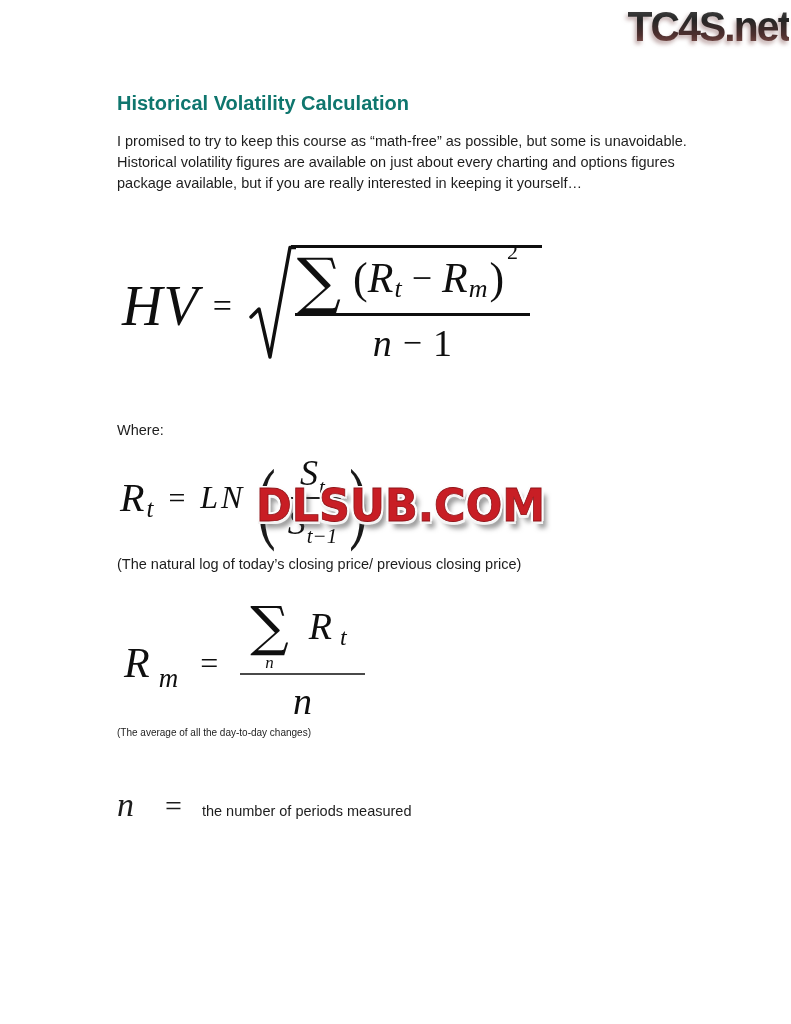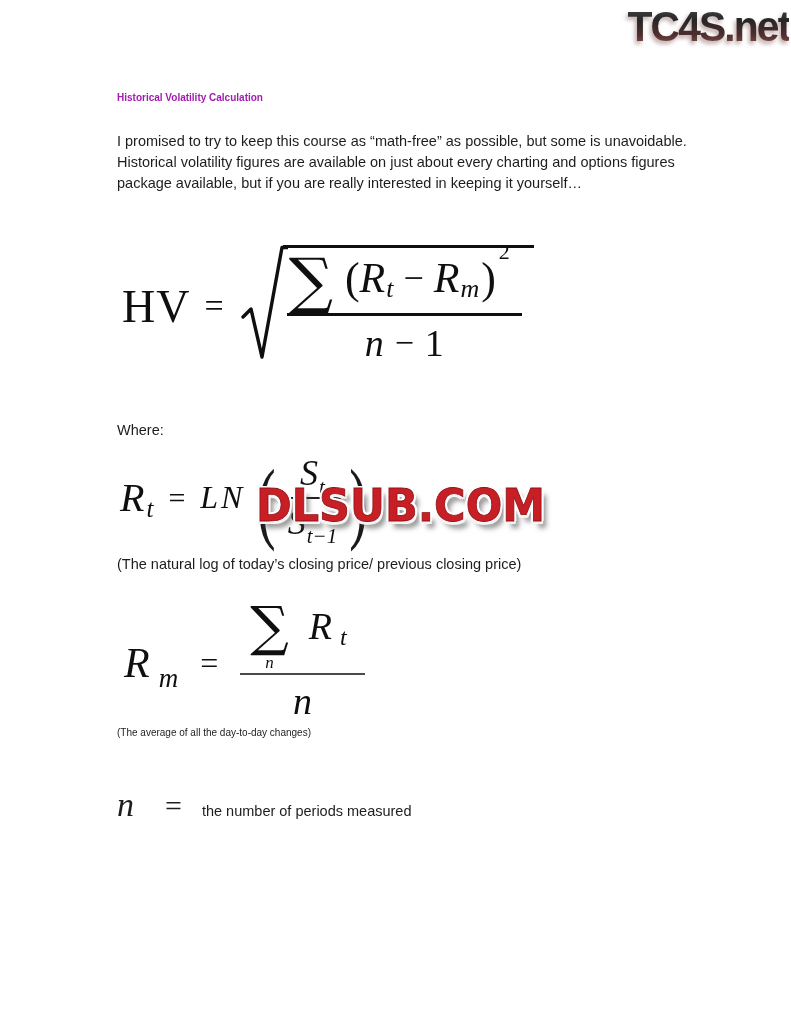--- a/index.html
+++ b/index.html
@@ -8,34 +8,34 @@
 
   
   .tc4s{position:absolute;top:1px;right:2px;font-family:"Liberation Sans",sans-serif;
         font-weight:bold;font-size:43px;letter-spacing:-2px;line-height:50px;
         background:linear-gradient(180deg,#555 0%,#262626 38%,#4e2f2e 68%,#9c625c 100%);
         -webkit-background-clip:text;background-clip:text;color:transparent;
         transform:scaleX(0.95);transform-origin:right top;
         filter:drop-shadow(-2px 3px 2px rgba(140,100,100,0.55));}
 
   
-  .title{position:absolute;left:117px;top:92px;font-size:10px;font-weight:bold;color:#a21caf;}
+  .title{position:absolute;left:117px;top:92px;font-size:20px;font-weight:bold;color:#0f766e;}
   .intro{position:absolute;left:117px;top:131px;width:580px;font-size:14.5px;line-height:21px;}
   .where{position:absolute;left:117px;top:398px;font-size:14.5px;margin-top:24px;}
   .cap1{position:absolute;left:117px;top:556px;font-size:14.5px;}
   .cap2{position:absolute;left:117px;top:727px;font-size:10px;}
 
   
   .math{font-family:"Liberation Serif","DejaVu Serif",serif;color:#0f0f0f;}
   .it{font-style:italic;}
   .sigma{font-family:"DejaVu Serif","DejaVu Sans",serif;line-height:0.85;}
 
   
   .hv-formula{position:absolute;left:122px;top:243px;display:flex;align-items:center;}
-  .hv-lhs{font-size:46px;letter-spacing:1px;}
+  .hv-lhs{font-style:italic;font-size:56px;letter-spacing:1px;}
   .hv-eq{font-size:34px;margin:0 16px 0 14px;}
   .root{display:flex;align-items:flex-start;}
   .radical{flex:none;display:block;}
   .frac{margin-left:-5px;margin-top:2px;border-top:3px solid #0f0f0f;
         padding:2px 12px 0 4px;display:flex;flex-direction:column;align-items:center;}
   .hv-num{display:flex;align-items:center;border-bottom:3px solid #0f0f0f;padding:2px 12px 8px 2px;}
   .sigma-lg{font-size:62px;position:relative;top:3px;}
   .hv-paren{font-size:44px;margin-left:12px;font-weight:400;}
   .hv-r{font-style:italic;font-size:42px;}
   .sub-lo{font-size:26px;font-style:italic;position:relative;top:11px;margin-left:1px;}

